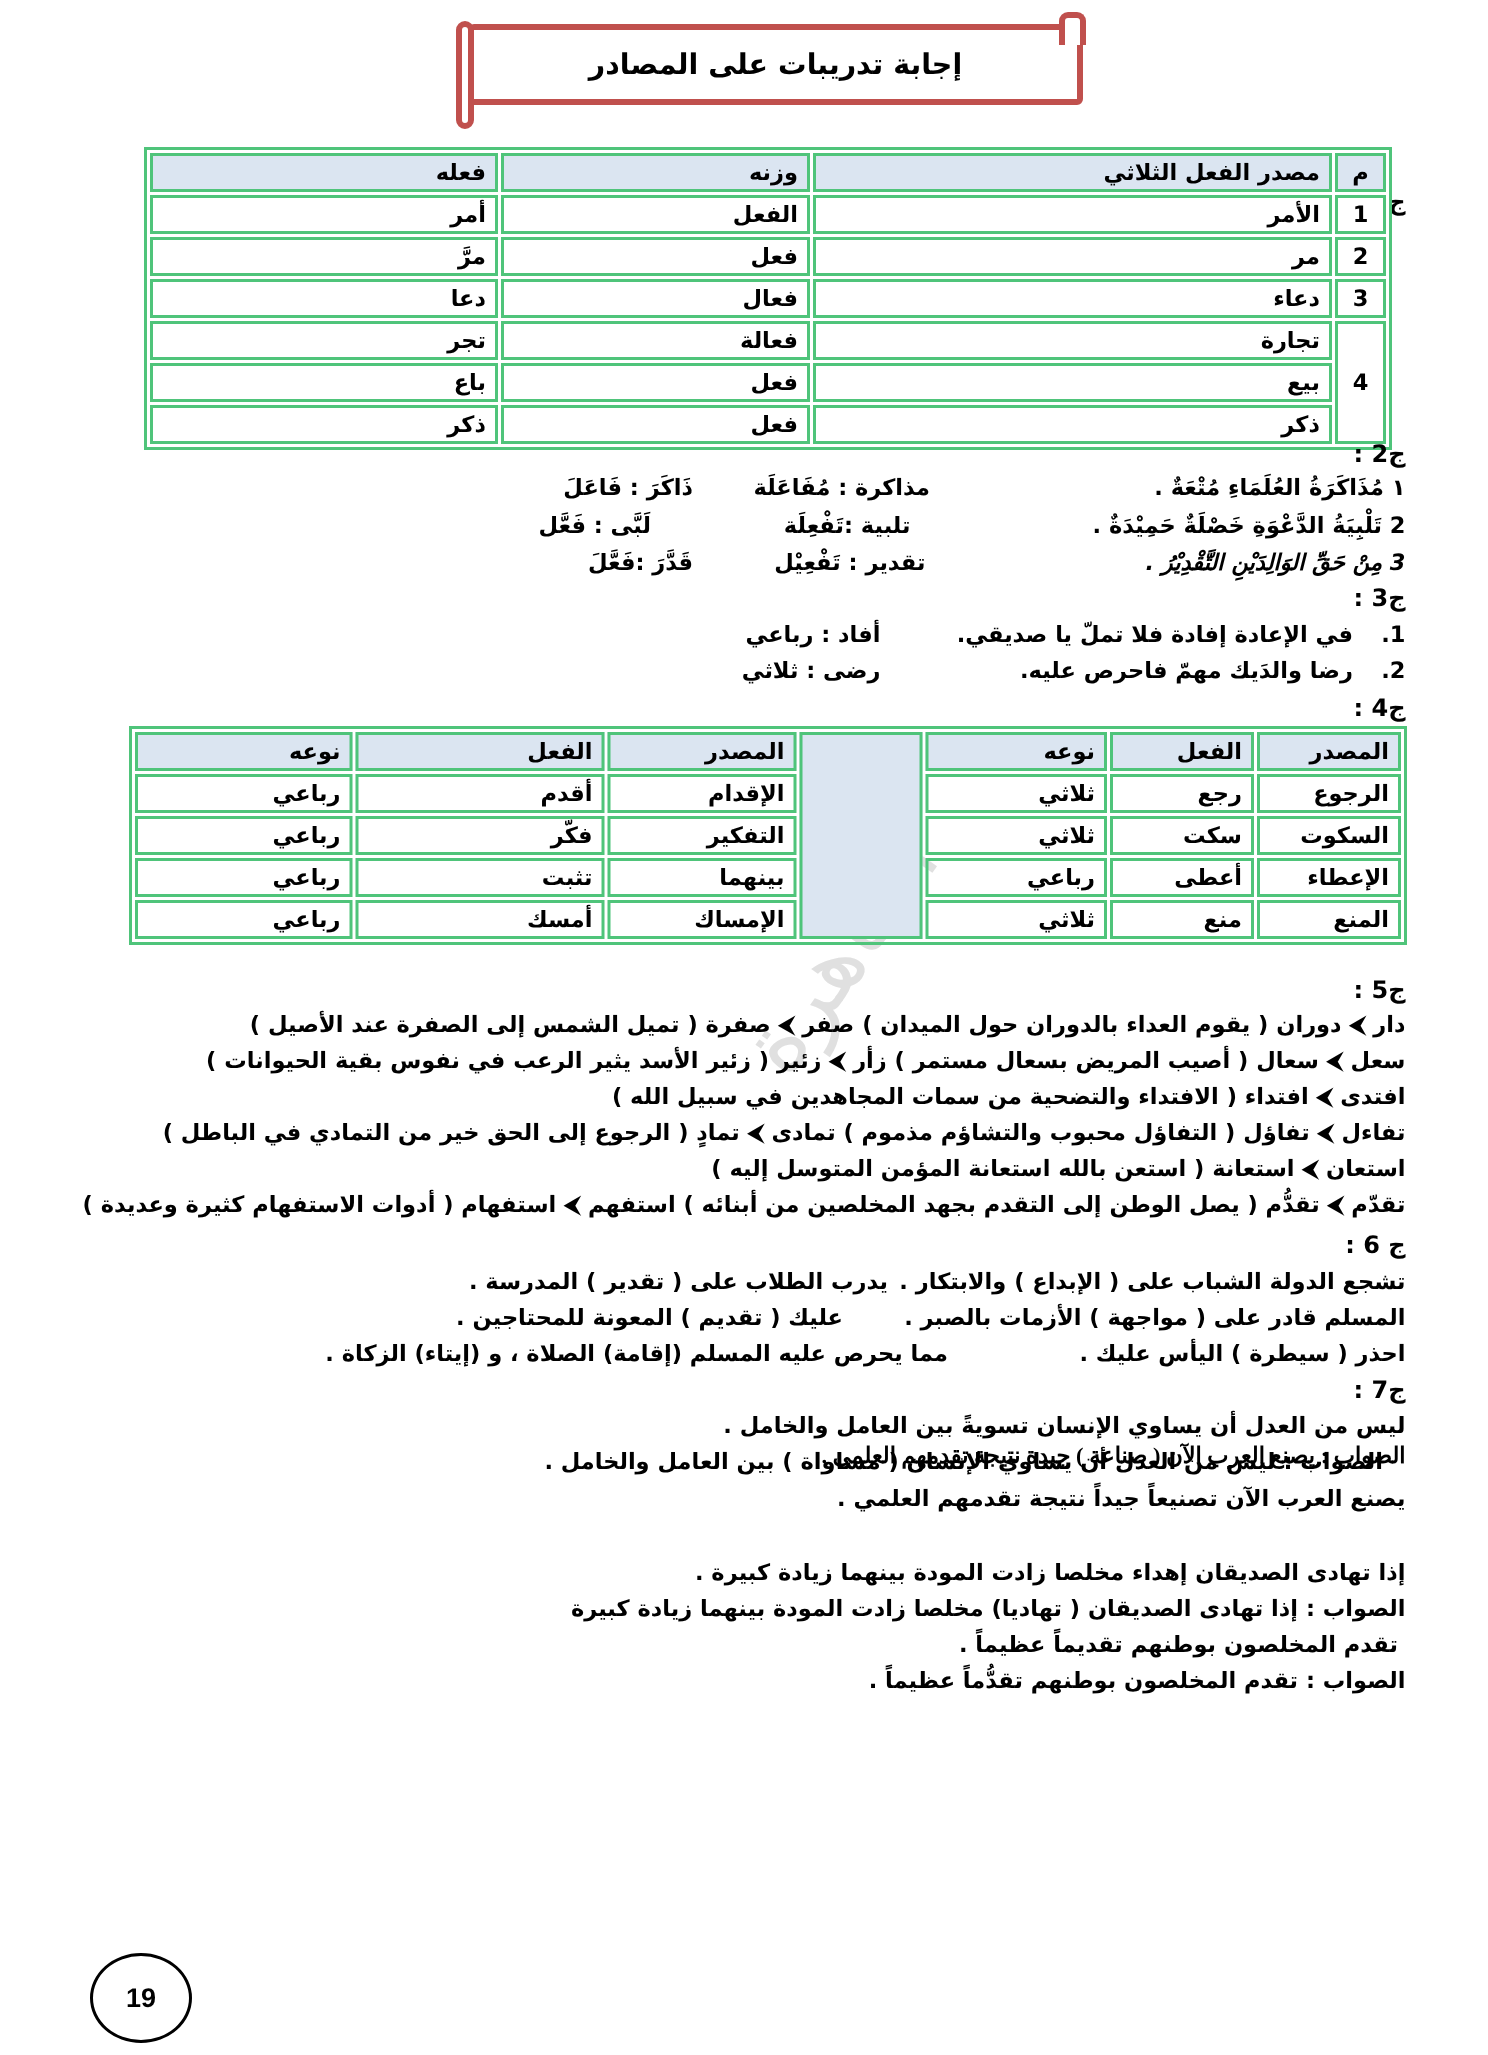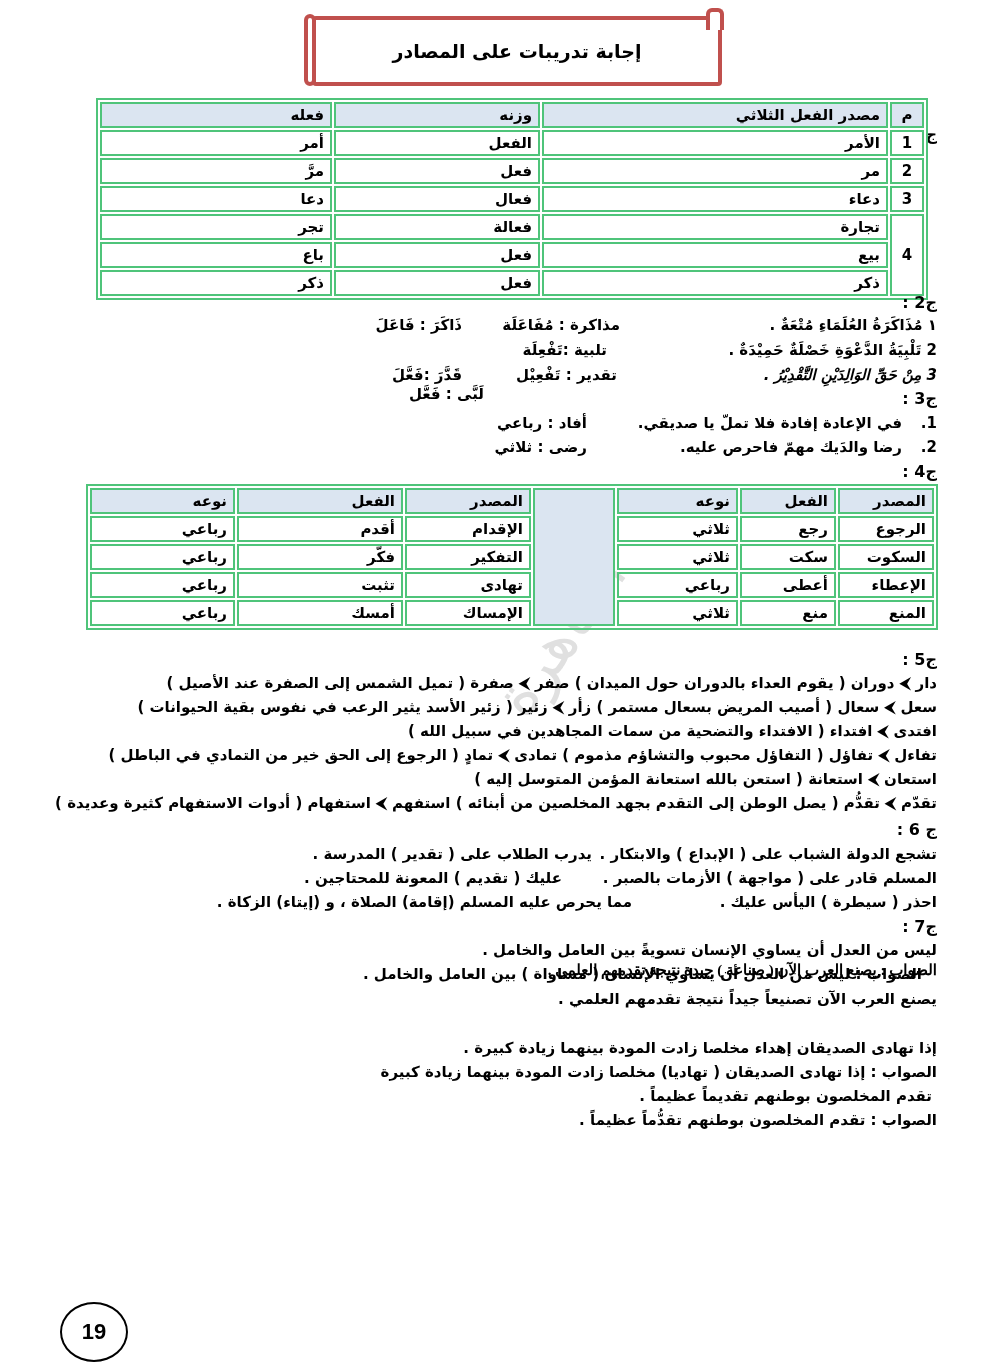--- a/index.html
+++ b/index.html
@@ -5,21 +5,21 @@
   html, body { margin: 0; padding: 0; background: #ffffff; }
   body {
     width: 992px; height: 1370px; position: relative; overflow: hidden;
     font-family: "DejaVu Sans", "Liberation Sans", sans-serif;
     color: #000; font-weight: bold;
   }
   .page { position: absolute; inset: 0; }
 
   
   .banner {
-    position: absolute; left: 312px; top: 16px; width: 410px; height: 70px;
+    position: absolute; left: 312px; top: 16px; width: 410px; height: 54px;
     border: 4px solid #c0504d; border-radius: 4px; background: #fff;
     box-sizing: border-box;
     text-decoration: underline;
   }
   .banner .roll-left {
     position: absolute; left: -12px; top: -6px; width: 12px; height: 72px;
     border: 4px solid #c0504d; border-radius: 6px; background: #fff; box-sizing: border-box;
   }
   .banner .roll-right {
     position: absolute; right: -6px; top: -12px; width: 10px; height: 18px;
@@ -60,21 +60,21 @@
 
   .watermark {
     position: absolute; left: 470px; top: 600px; font-size: 60px; color: #e0e0e0;
     transform: rotate(-55deg); font-weight: normal; pointer-events: none;
     direction: rtl;
   }
 
   .page-num {
     position: absolute; left: 60px; top: 1302px; width: 64px; height: 56px;
     border: 2px solid #000; border-radius: 50%;
-    display: flex; align-items: center; justify-content: center; font-size: 22px;
+    display: flex; align-items: center; justify-content: center; font-size: 18px;
     font-family: "Liberation Sans", sans-serif;
   }
 </style>
 </head>
 <body>
 
 <div class="page">
 
   <div class="watermark">القاهرة</div>
 
@@ -130,21 +130,21 @@
   </tbody>
     </table>
 
   <div class="label" style="top:293px;">ج2 :</div>
   <div class="line" style="top:316px; right:55px;">١ مُذَاكَرَةُ العُلَمَاءِ مُتْعَةٌ .</div>
   <div class="line" style="top:316px; right:372px;">مذاكرة : مُفَاعَلَة</div>
   <div class="line" style="top:316px; right:530px;">ذَاكَرَ : فَاعَلَ</div>
 
   <div class="line" style="top:341px; right:55px;">2 تَلْبِيَةُ الدَّعْوَةِ خَصْلَةٌ حَمِيْدَةٌ .</div>
   <div class="line" style="top:341px; right:385px;">تلبية   :تَفْعِلَة</div>
-  <div class="line" style="top:341px; right:508px;margin-top:44px;">لَبَّى : فَعَّل</div>
+  <div class="line" style="top:341px; right:558px;">لَبَّى : فَعَّل</div>
 
   <div class="line" style="top:366px; right:55px;font-style:italic;">3 مِنْ حَقِّ الوَالِدَيْنِ التَّقْدِيْرُ .</div>
   <div class="line" style="top:366px; right:375px;">تقدير  : تَفْعِيْل</div>
   <div class="line" style="top:366px; right:530px;">قَدَّرَ :فَعَّلَ</div>
 
   <div class="label" style="top:389px;">ج3 :</div>
   <div class="line" style="top:414px; right:55px;">1.</div>
   <div class="line" style="top:414px; right:90px;">في الإعادة إفادة فلا تملّ يا صديقي.</div>
   <div class="line" style="top:414px; right:405px;">أفاد : رباعي</div>
   <div class="line" style="top:438px; right:55px;">2.</div>
@@ -176,21 +176,21 @@
       <td>سكت</td>
       <td>ثلاثي</td>
       <td>التفكير</td>
       <td>فكّر</td>
       <td>رباعي</td>
     </tr>
     <tr>
       <td>الإعطاء</td>
       <td>أعطى</td>
       <td>رباعي</td>
-      <td>تهادى</td>
+      <td>بينهما</td>
       <td>تثبت</td>
       <td>رباعي</td>
     </tr>
     <tr>
       <td>المنع</td>
       <td>منع</td>
       <td>ثلاثي</td>
       <td>الإمساك</td>
       <td>أمسك</td>
       <td>رباعي</td>

